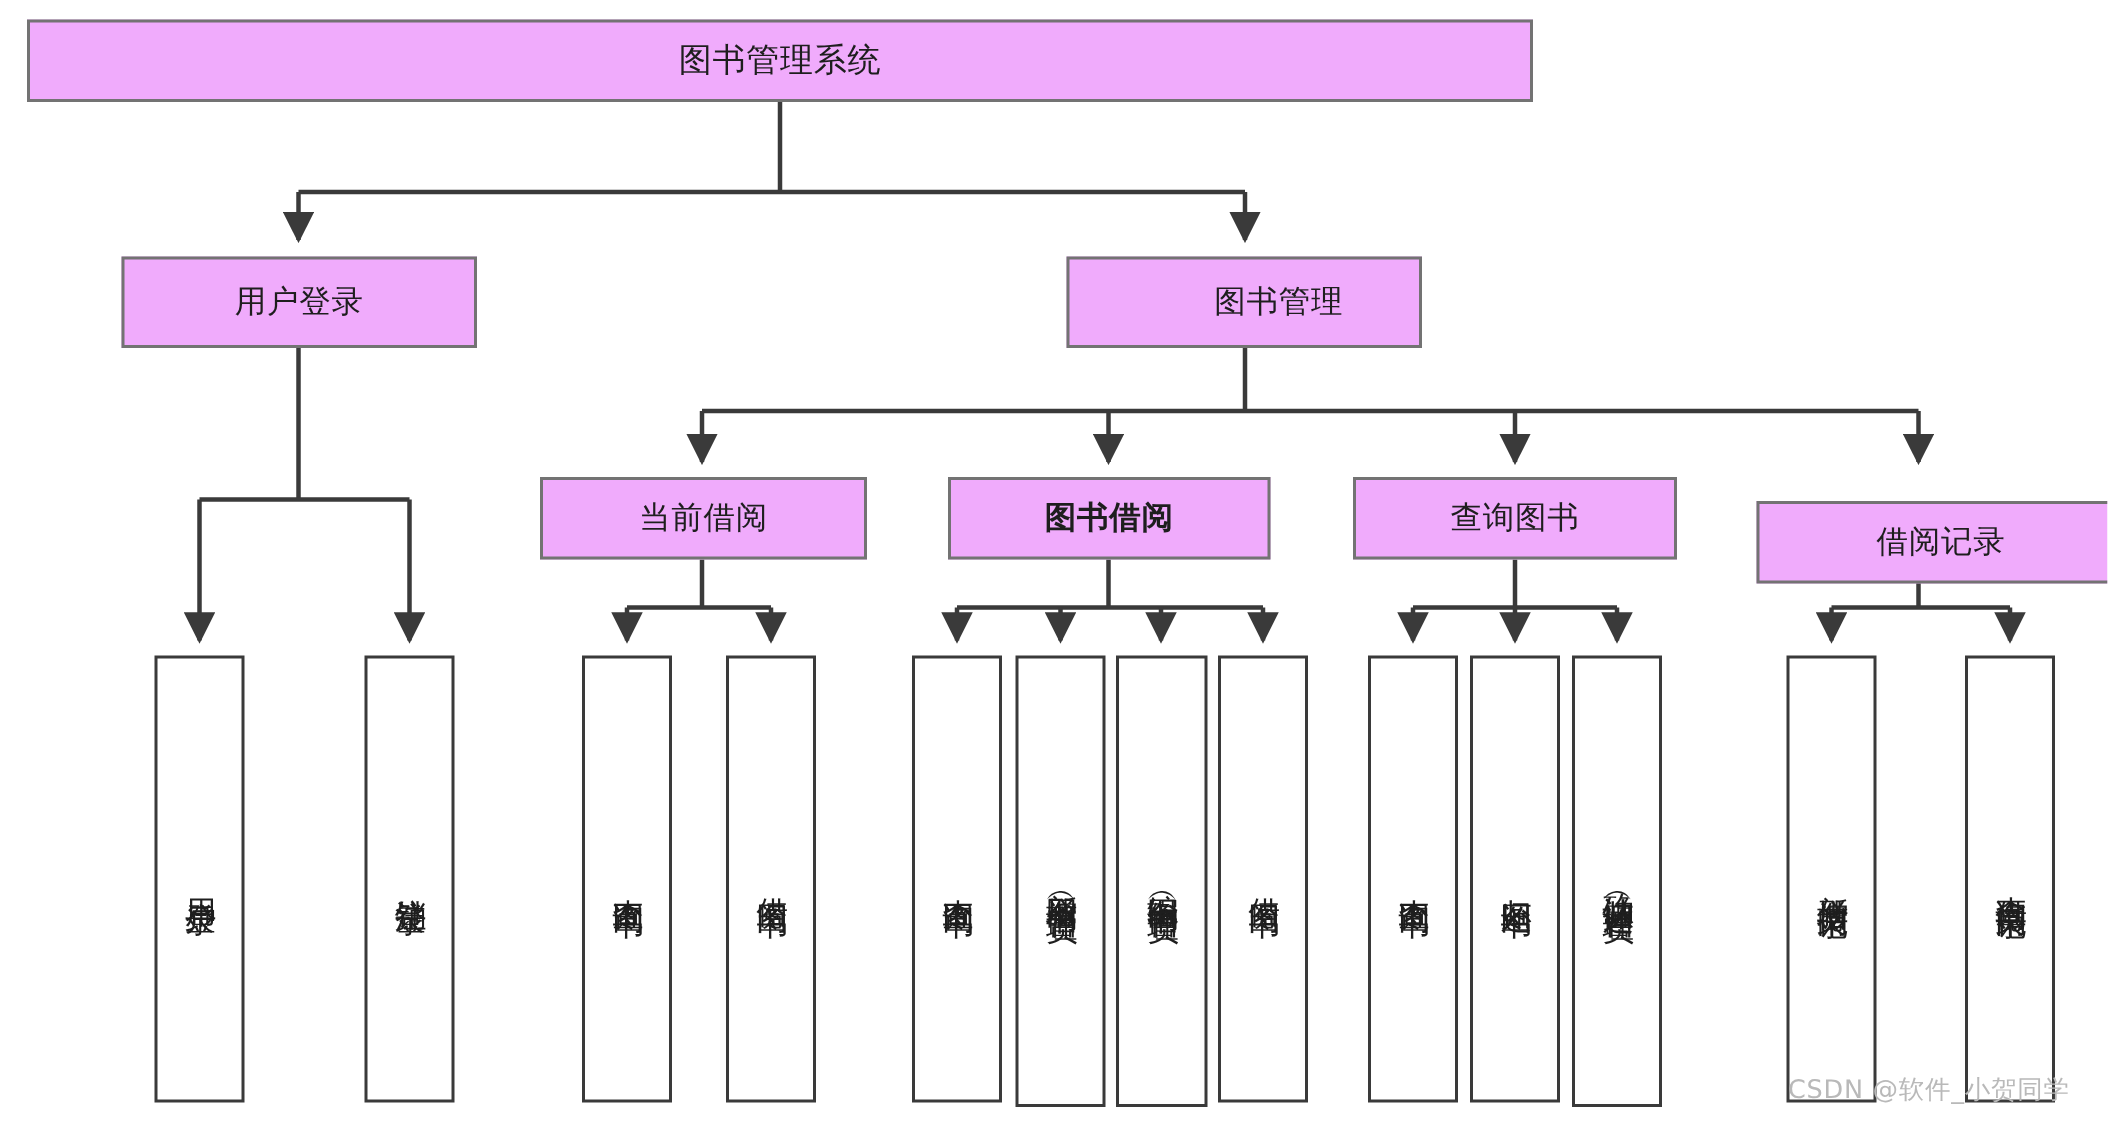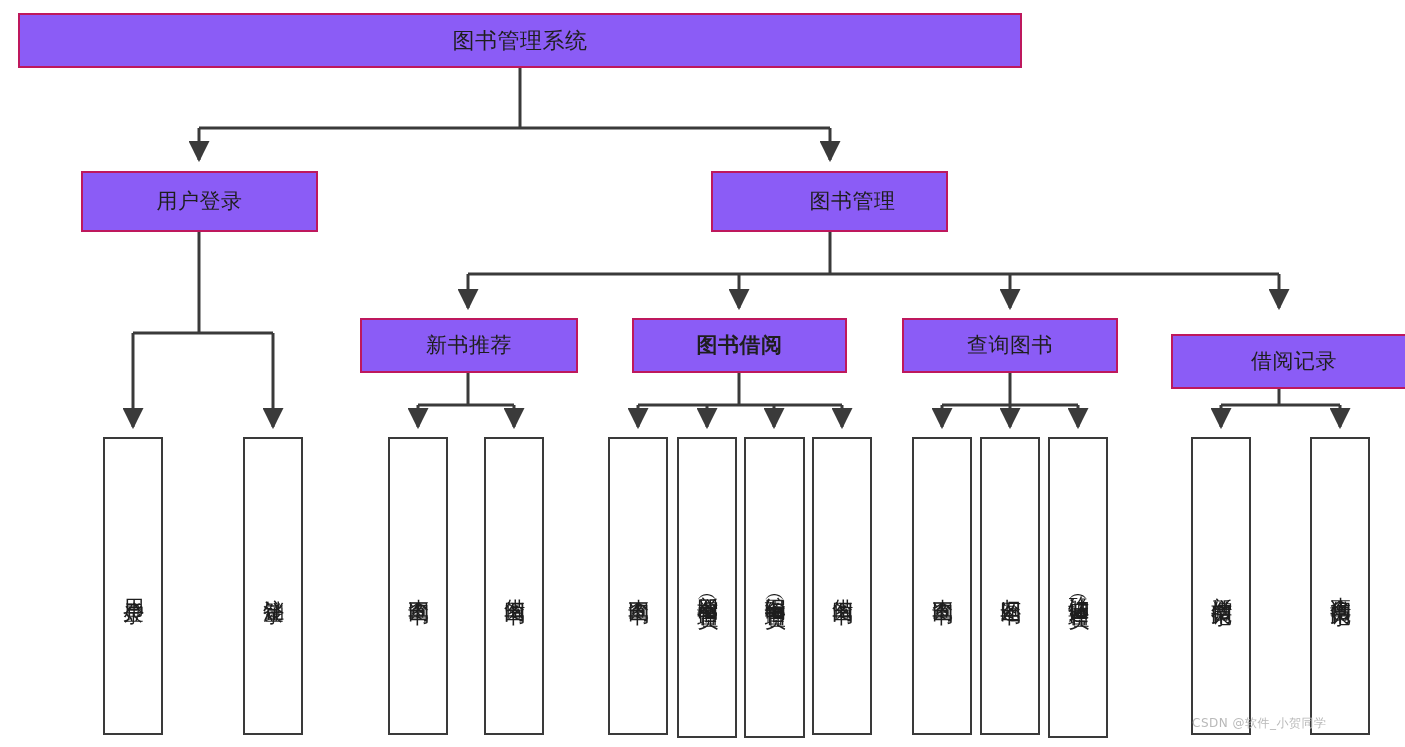--- a/index.html
+++ b/index.html
@@ -16,22 +16,22 @@
   }
   #edges{
     position:absolute;
     left:0;top:0;
     width:1405px;height:747px;
     pointer-events:none;
   }
   .node{
     position:absolute;
     box-sizing:border-box;
-    background:#8b5cf6;
-    border:2px solid #be185d;
+    background:#f0abfc;
+    border:2px solid #737373;
     display:flex;
     align-items:center;
     justify-content:center;
     z-index:2;
   }
   .node .lbl{
     font-size:21px;
     line-height:1.15;
     letter-spacing:0.5px;
     color:#1e1e1e;
@@ -53,21 +53,21 @@
     writing-mode:vertical-rl;
     text-orientation:upright;
     font-size:21px;
     line-height:1.12;
     letter-spacing:2px;
     color:#1e1e1e;
     white-space:nowrap;
   }
   .watermark{
     position:absolute;
-    font-size:12px;
+    font-size:17px;
     color:#b9b9b9;
     letter-spacing:0.5px;
     white-space:nowrap;
     z-index:5;
   }
 </style>
 </head>
 <body>
 
 <div id="stage">
@@ -127,21 +127,21 @@
   </div>
 
   <div class="node" style="left:81px;top:171px;width:237px;height:61px;">
     <span class="lbl">用户登录</span>
   </div>
   <div class="node" style="left:711px;top:171px;width:237px;height:61px;padding-left:46px;">
     <span class="lbl">图书管理</span>
   </div>
 
   <div class="node" style="left:360px;top:318px;width:218px;height:55px;">
-    <span class="lbl">新书推荐</span>
+    <span class="lbl">当前借阅</span>
   </div>
   <div class="node" style="left:632px;top:318px;width:215px;height:55px;font-weight:bold;">
     <span class="lbl">图书借阅</span>
   </div>
   <div class="node" style="left:902px;top:318px;width:216px;height:55px;">
     <span class="lbl">查询图书</span>
   </div>
   <div class="node" style="left:1171px;top:318px;width:246px;height:55px;margin-top:16px;">
     <span class="lbl">借阅记录</span>
   </div>

